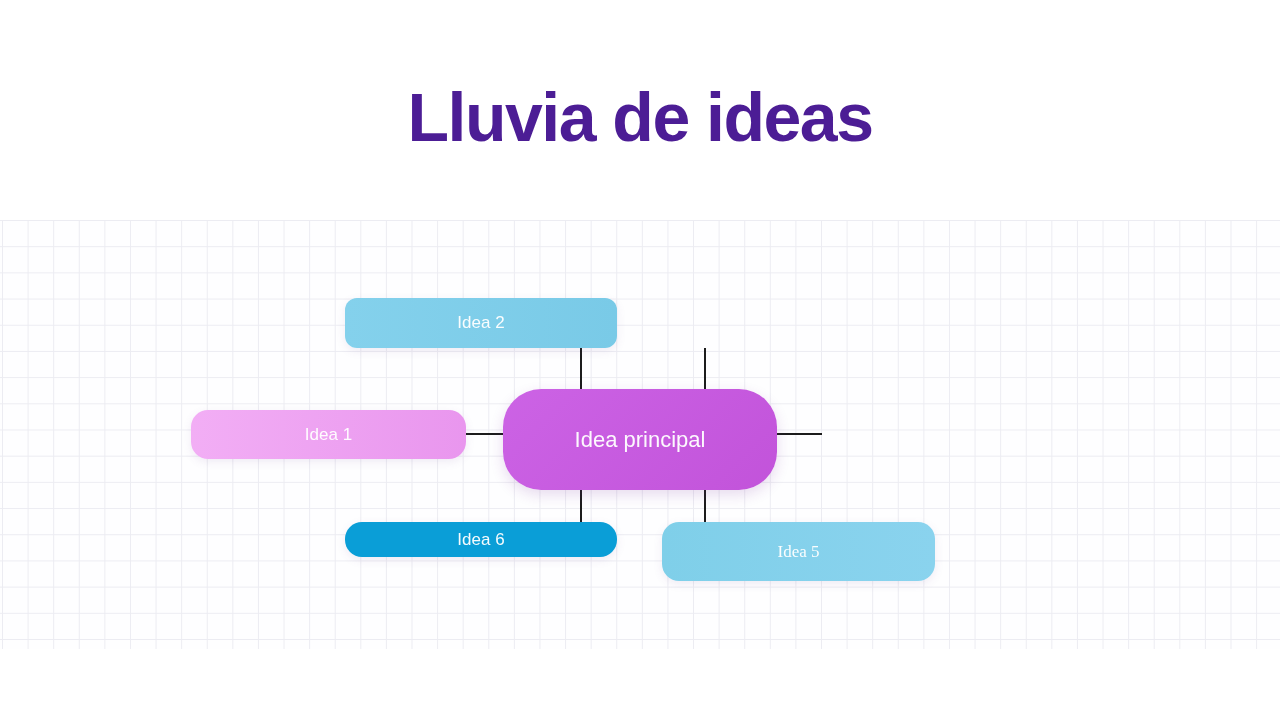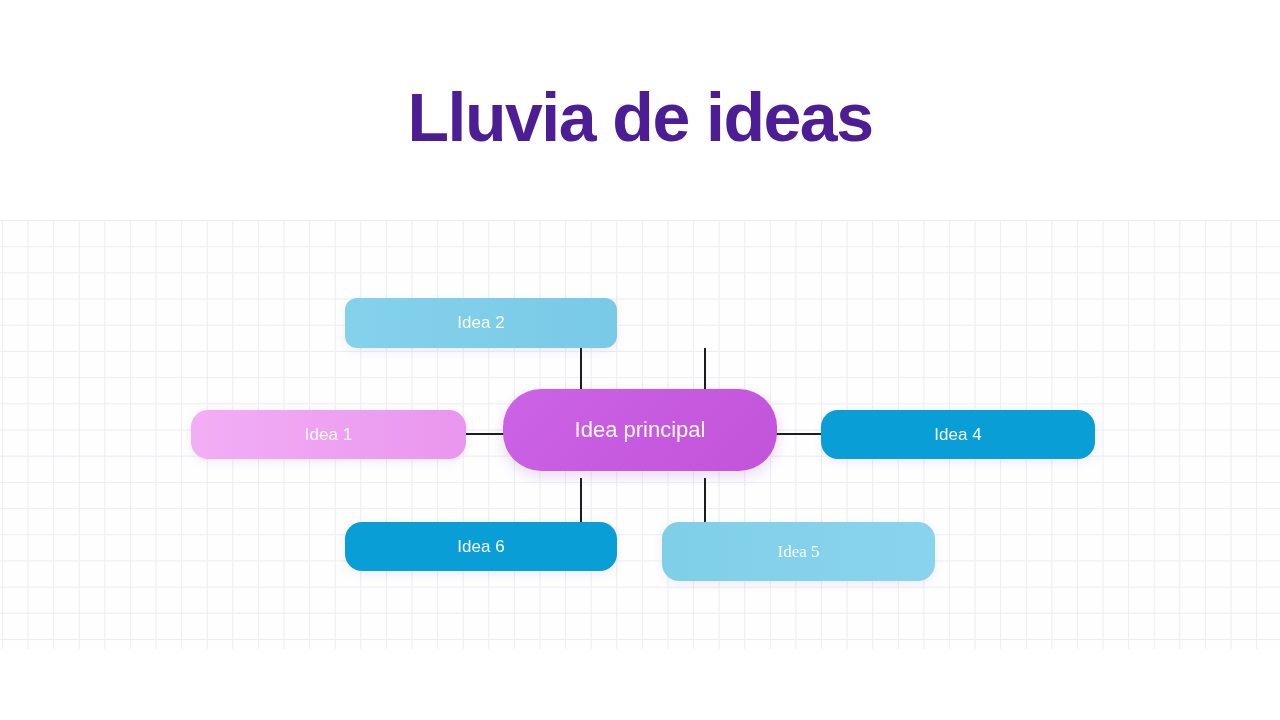--- a/index.html
+++ b/index.html
@@ -59,31 +59,31 @@
     display: flex;
     align-items: center;
     justify-content: center;
     border-radius: 17px;
     color: #ffffff;
     font-size: 17px;
     box-shadow: 0 3px 10px rgba(110, 70, 150, 0.10);
   }
   .node span { opacity: 0.96; }
   #node-center {
-    left: 503px; top: 389px; width: 274px; height: 82px;
+    left: 503px; top: 389px; width: 274px; height: 101px;
     border-radius: 38px;
     font-size: 22px;
     box-shadow: 0 5px 14px rgba(110, 40, 150, 0.16);
   }
   #node-idea-1 { left: 191px; top: 410px; width: 275px; height: 49px; }
   #node-idea-2 { left: 345px; top: 298px; width: 272px; height: 50px; border-radius: 12px; }
   #node-idea-3 { left: 662px; top: 298px; width: 273px; height: 50px; }
   #node-idea-4 { left: 821px; top: 410px; width: 274px; height: 49px; }
   #node-idea-5 { left: 662px; top: 522px; width: 273px; height: 59px; font-family: Liberation Serif, serif; }
-  #node-idea-6 { left: 345px; top: 522px; width: 272px; height: 49px; }
+  #node-idea-6 { left: 345px; top: 522px; width: 272px; height: 35px; }
 </style>
 </head>
 <body>
 
 <div class="stage">
 
   <h1 class="slide-title">Lluvia de ideas</h1>
 
   <div class="grid-band"></div>
 
@@ -100,23 +100,20 @@
 
   <div class="node" id="node-idea-1" style="background: linear-gradient(90deg, rgb(242, 174, 245), rgb(233, 150, 238)); color: rgb(255, 255, 255);">
     <span>Idea 1</span>
   </div>
 
   <div class="node" id="node-idea-2" style="background: linear-gradient(90deg, rgb(132, 209, 236), rgb(121, 202, 231)); color: rgb(255, 255, 255);">
     <span>Idea 2</span>
   </div>
 
 
-  <div class="node" id="node-idea-4" style="background: rgb(10, 158, 215); color: rgb(255, 255, 255);">
-    <span>Idea 4</span>
-  </div>
 
   <div class="node" id="node-idea-5" style="background: linear-gradient(90deg, rgb(127, 207, 233), rgb(138, 211, 238)); color: rgb(255, 255, 255);">
     <span>Idea 5</span>
   </div>
 
   <div class="node" id="node-idea-6" style="background: rgb(10, 158, 215); color: rgb(255, 255, 255);">
     <span>Idea 6</span>
   </div>
 
 </div>

